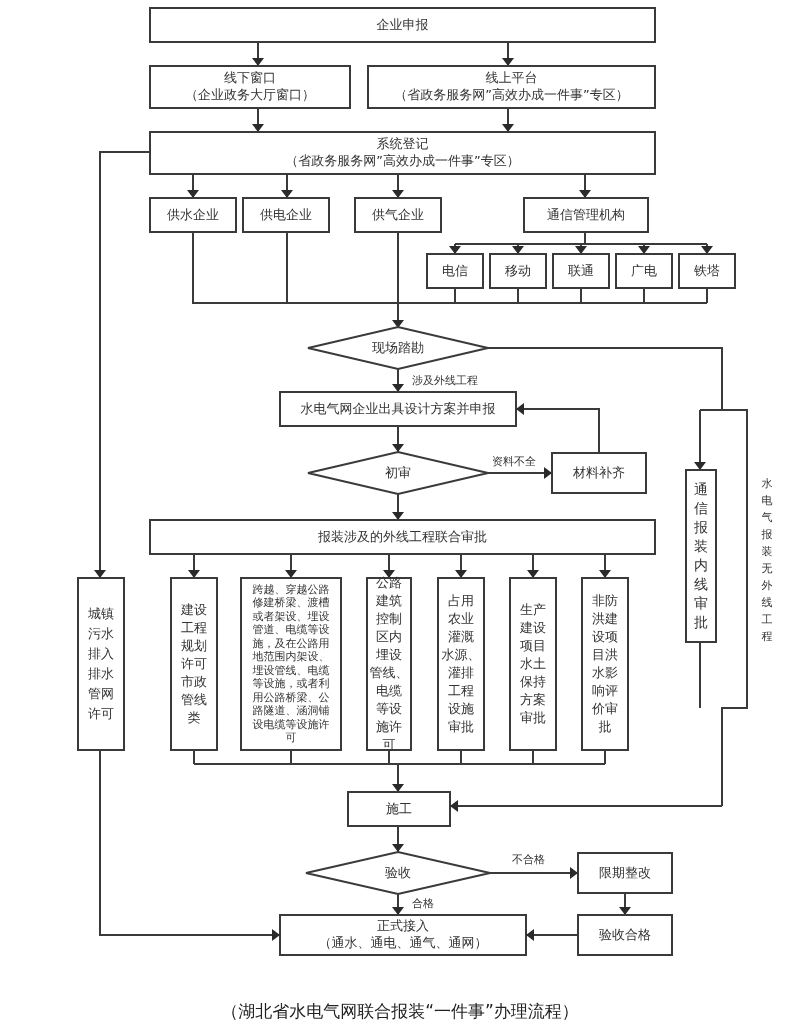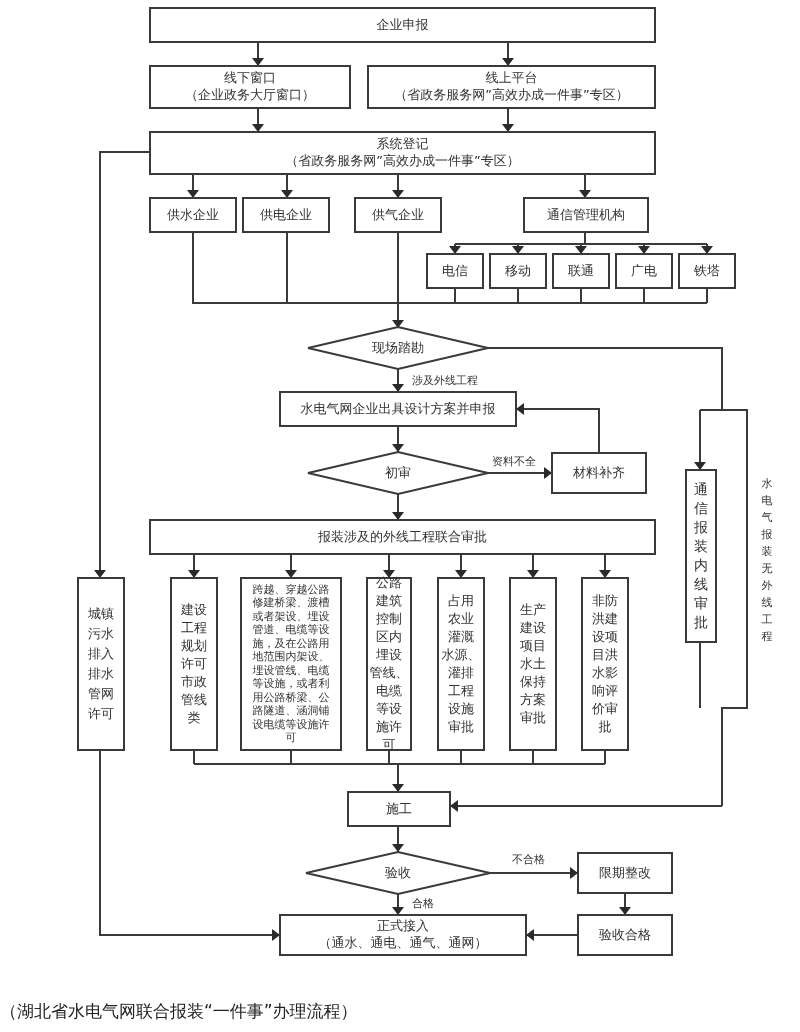--- a/index.html
+++ b/index.html
@@ -6,21 +6,21 @@
     body { width:800px; height:1032px; overflow:hidden; font-family:"DejaVu Sans", sans-serif; }
     #stage { position:relative; width:800px; height:908px; }
     svg { position:absolute; left:0; top:0; }
     .box { fill:#ffffff; stroke:#3a3a3a; stroke-width:2; }
     .line { fill:none; stroke:#3a3a3a; stroke-width:2; }
     .arrow { fill:#2a2a2a; }
     .t { font-family:"DejaVu Sans", sans-serif; font-size:13px; fill:#333333; text-anchor:middle; dominant-baseline:middle; }
     .ts { font-family:"DejaVu Sans", sans-serif; font-size:11px; fill:#333333; text-anchor:middle; dominant-baseline:middle; }
     .lbl { font-family:"DejaVu Sans", sans-serif; font-size:11px; fill:#333333; dominant-baseline:middle; }
     .vt { font-family:"DejaVu Sans", sans-serif; font-size:14px; fill:#333333; text-anchor:middle; dominant-baseline:middle; }
-    .caption { position:absolute; left:0; width:800px; top:1000px; text-align:left; font-family:"DejaVu Sans", sans-serif; font-size:17px; color:#222222; }
+    .caption { position:absolute; left:0; width:800px; top:1000px; text-align:center; font-family:"DejaVu Sans", sans-serif; font-size:17px; color:#222222; }
   </style>
 </head>
 <body>
 
 <div id="stage">
   <svg id="chart" width="800" height="1000" viewBox="0 0 800 1000">
       <g>
         <rect x="150" y="8" width="505" height="34" class="box"></rect>
         <text x="402.5" y="25" class="t">企业申报</text>
       </g>

